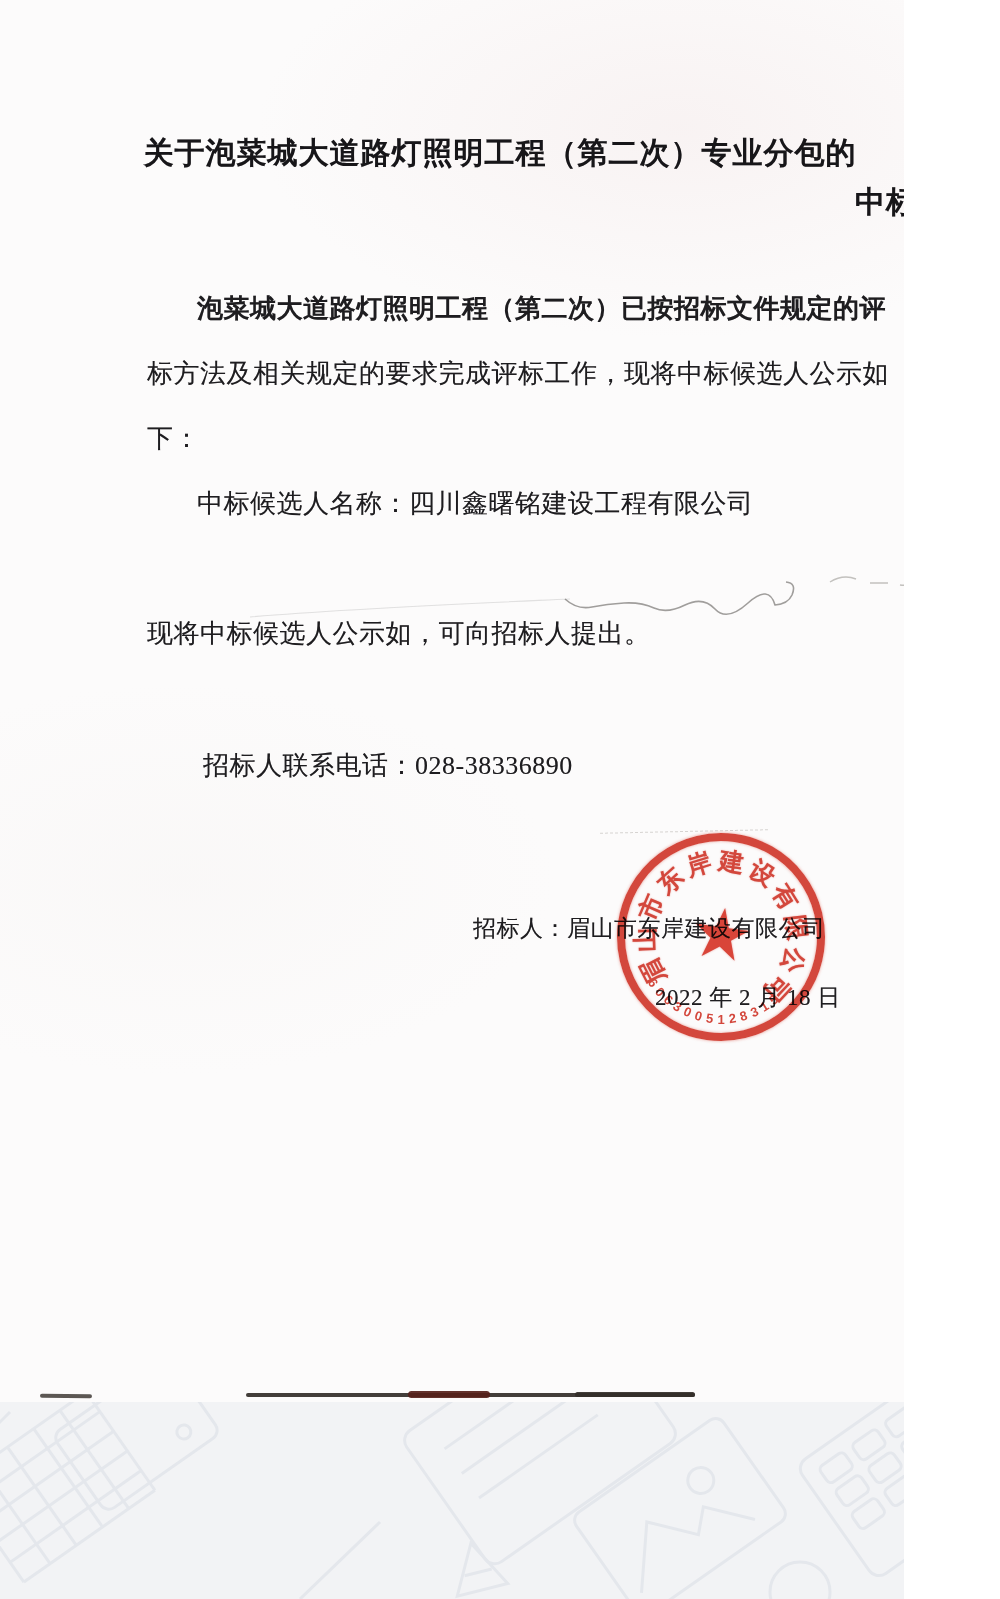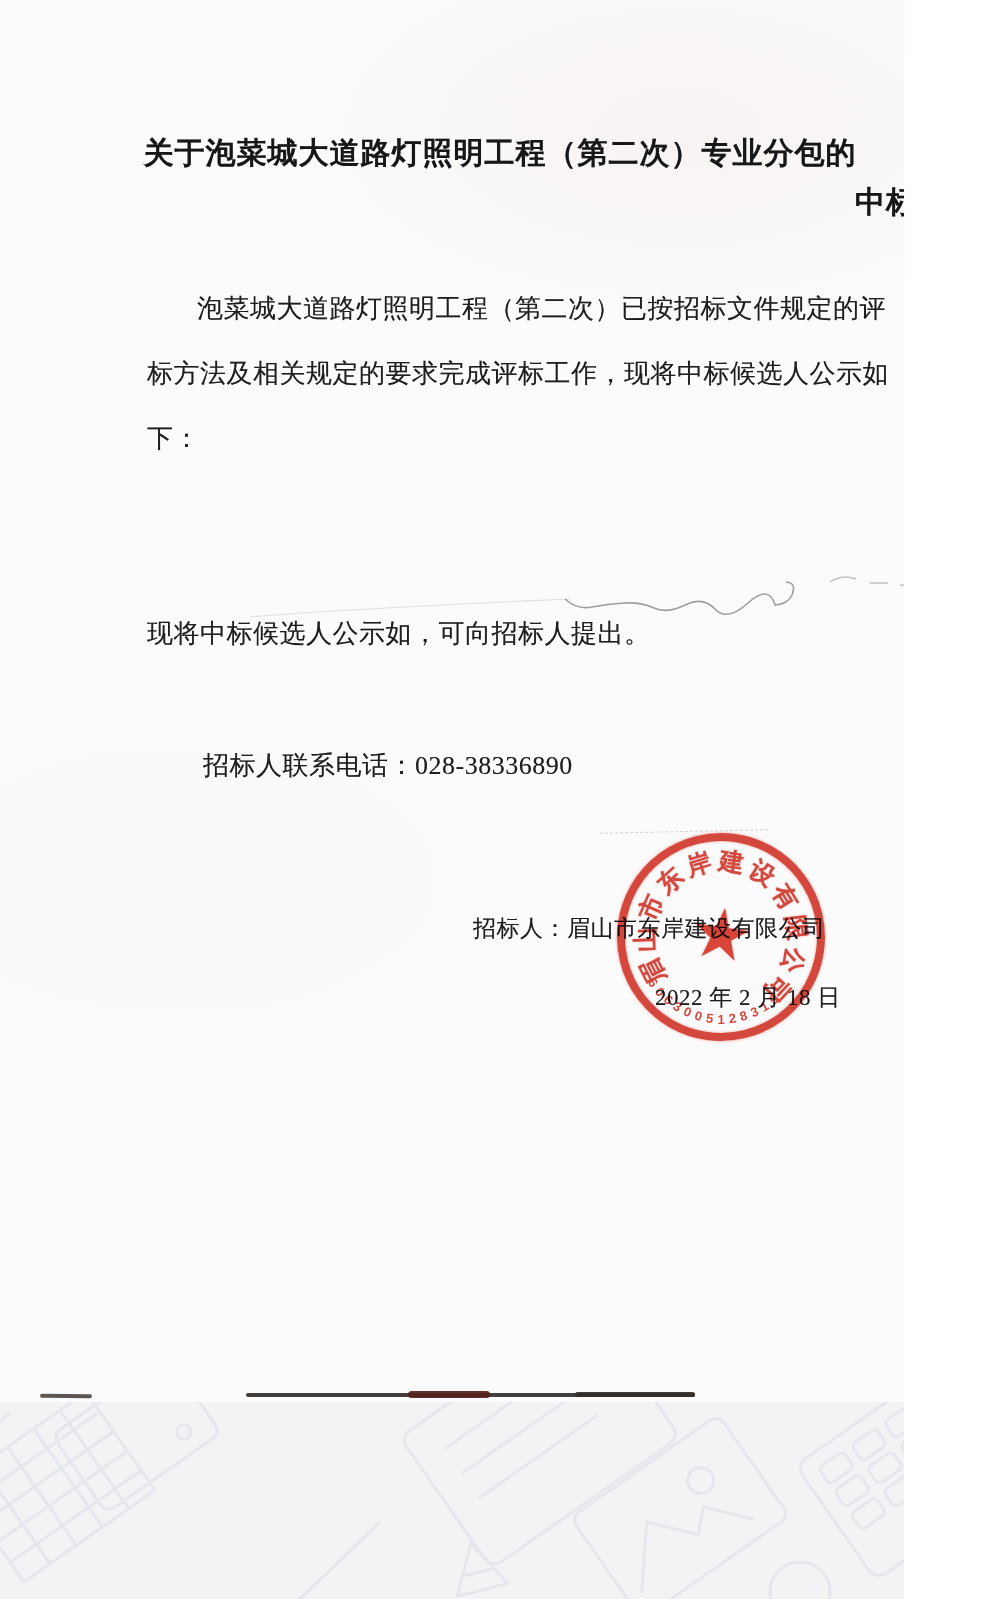--- a/index.html
+++ b/index.html
@@ -70,23 +70,24 @@
   }
 </style>
 </head>
 <body>
 
 <div class="page">
 
   <div class="line title-line" style="left:0; width:1000px; top:133px; text-align:center;">关于泡菜城大道路灯照明工程（第二次）专业分包的</div>
   <div class="line title-line" style="left:15px; width:964px; top:182px; text-align:right;">中标公示</div>
 
-  <div class="line body-line" style="left:197px; top:291px;">泡菜城大道路灯照明工程（第二次）已按招标文件规定的评</div>
+  <div class="line body-line" style="left:197px; top:291px;font-weight:bold;">泡菜城大道路灯照明工程（第二次）已按招标文件规定的评</div>
   <div class="line body-line" style="left:147px; top:356px;text-align:right;">标方法及相关规定的要求完成评标工作，现将中标候选人公示如</div>
   <div class="line body-line" style="left:147px; top:421px;">下：</div>
+  <div class="line body-line" style="left:197px; top:486px;">中标候选人名称：四川鑫曙铭建设工程有限公司</div>
   <div class="line body-line" style="left:147px; top:616px;">现将中标候选人公示如，可向招标人提出。</div>
   <div class="line body-line" style="left:203px; top:748px;">招标人联系电话：028-38336890</div>
 
   <svg class="crease-svg" width="710" height="75" viewBox="0 0 710 75">
     <path d="M20,62 C110,54 230,49 340,44" fill="none" stroke="#9b9b9b" stroke-width="1.1" opacity="0.28"></path>
     <path d="M335,44 q12,11 27,8 t32,-4 t30,5 t31,-3 t30,4 t33,-6 t27,2 q13,-1 17,-10 q5,-12 -6,-13" fill="none" stroke="#6f6c68" stroke-width="1.6" opacity="0.65"></path>
     <path d="M600,27 q13,-8 26,-3 m14,4 h18 m12,2 q8,1 14,-2" fill="none" stroke="#8a8781" stroke-width="1.4" opacity="0.5"></path>
   </svg>
 
   <div class="mark-line"></div>

